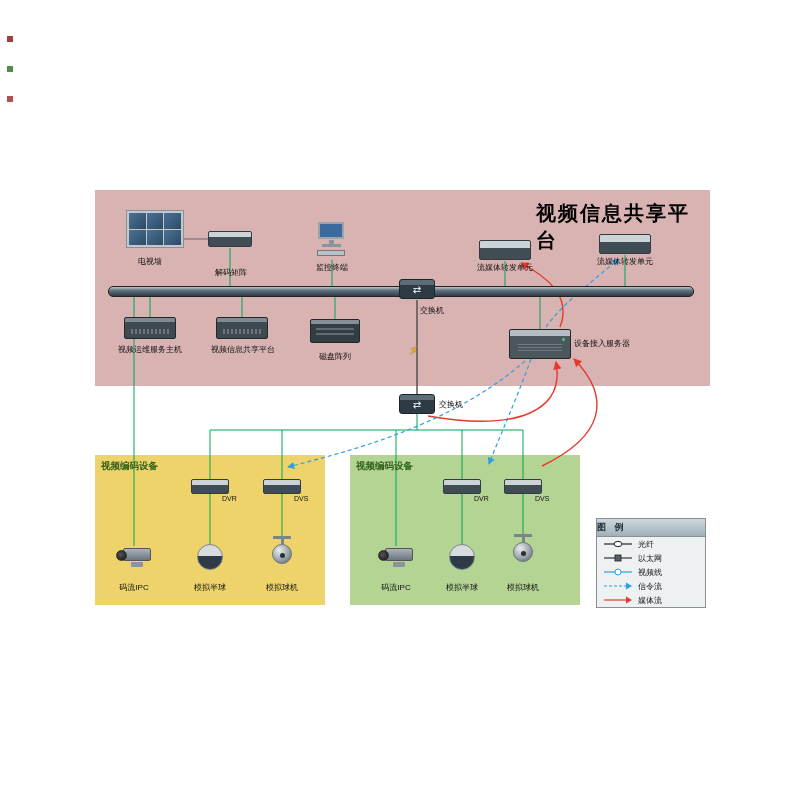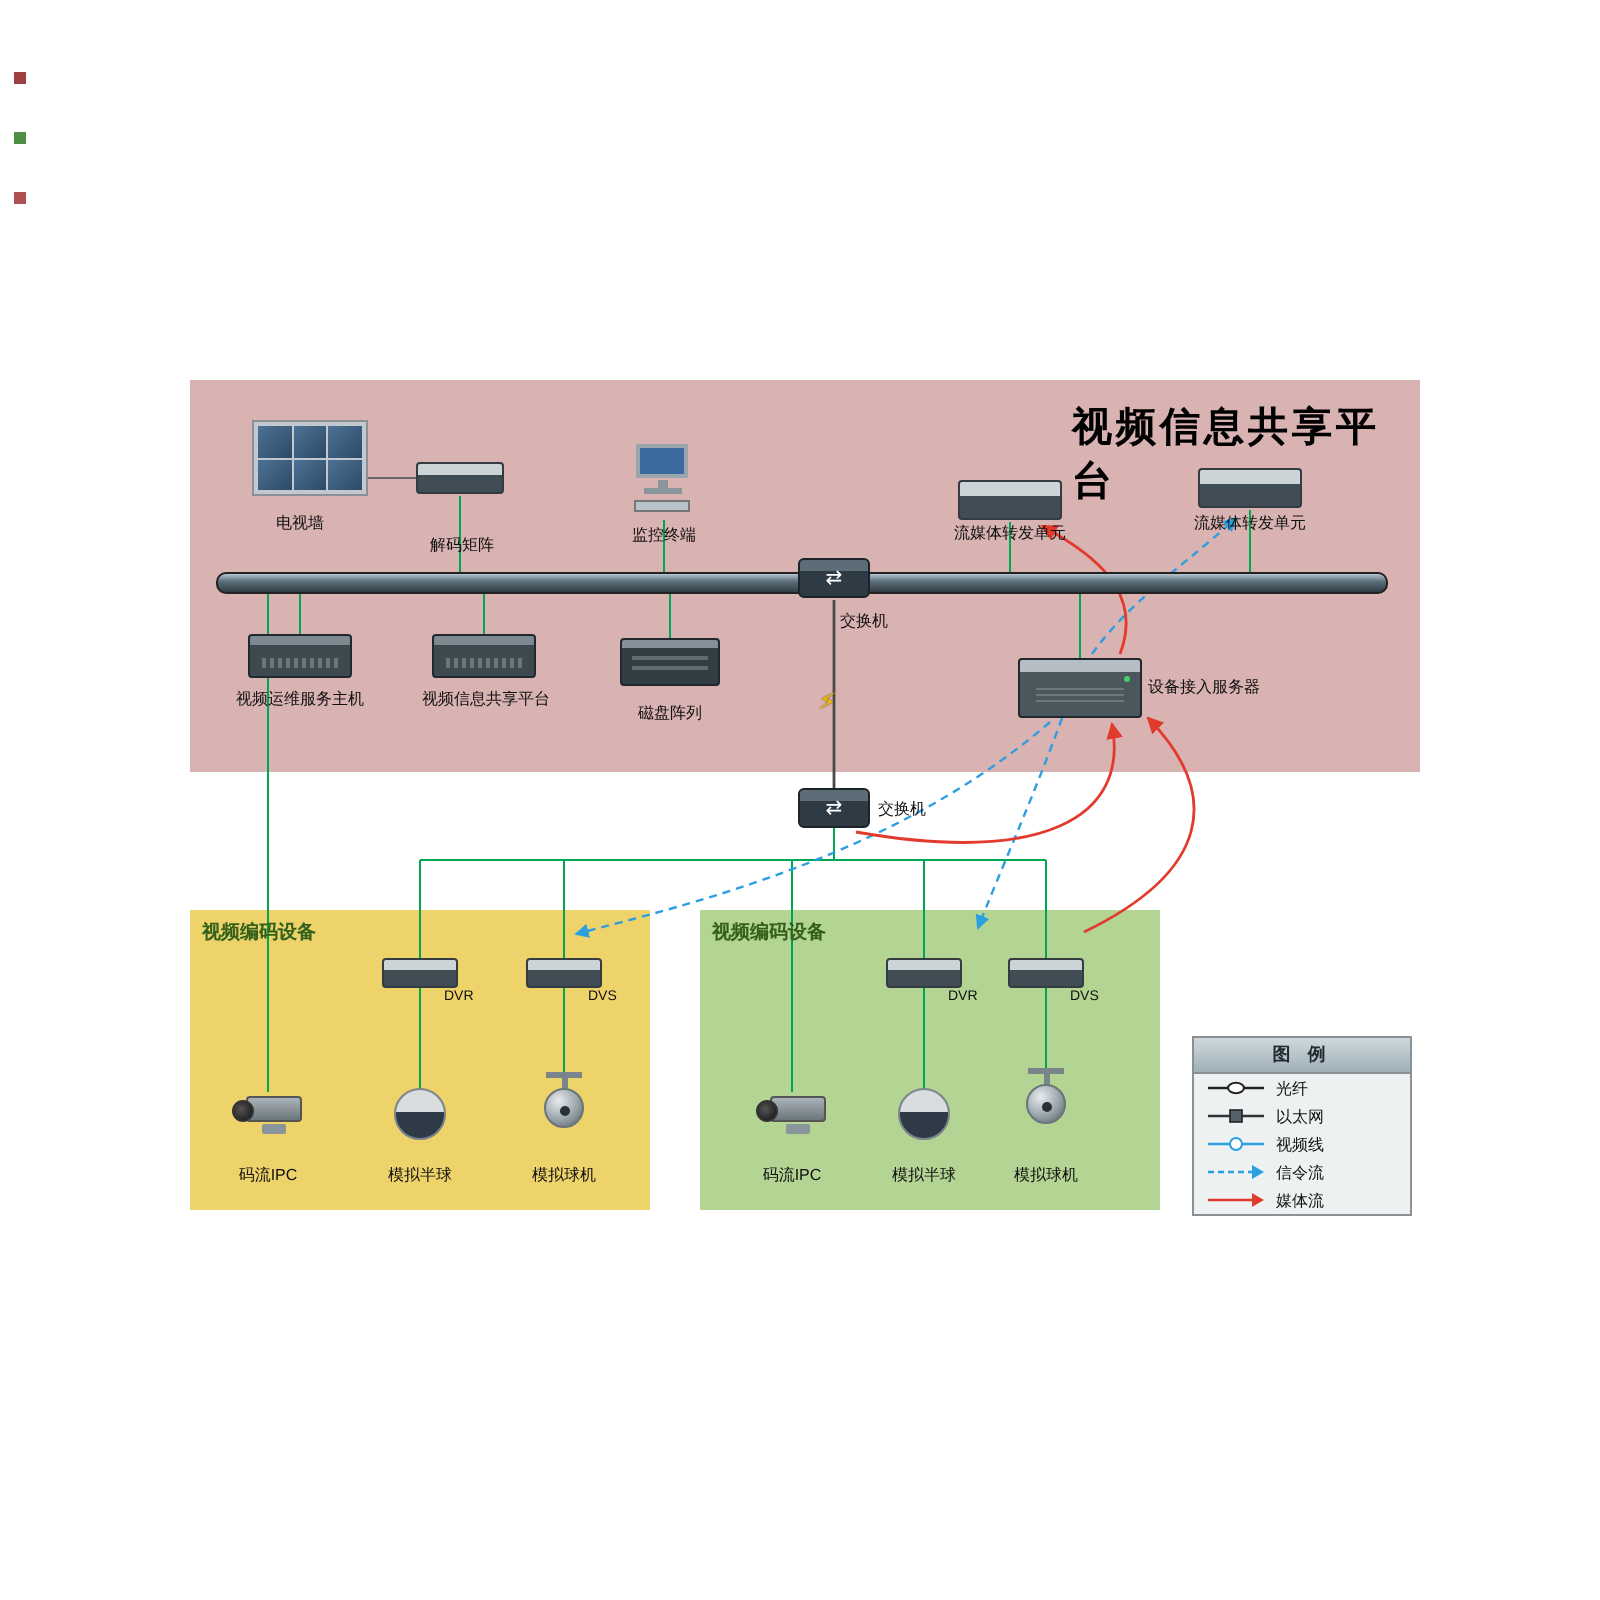--- a/index.html
+++ b/index.html
@@ -61,21 +61,21 @@
   .icon-ball .ball-mount{position:absolute;left:4px;top:0;width:18px;height:3px;background:#7a848b;}
   .icon-ball .ball-stem{position:absolute;left:12px;top:3px;width:3px;height:5px;background:#7a848b;}
   .icon-ball .ball-sphere{position:absolute;left:3px;top:8px;width:20px;height:20px;border-radius:50%;
      background:radial-gradient(circle at 35% 30%,#e8ecee,#9aa4ab 55%,#525c63);border:1px solid #6a747b;box-sizing:border-box;}
   .icon-ball .ball-sphere::after{content:"";position:absolute;left:7px;top:8px;width:5px;height:5px;border-radius:50%;background:#2a3238;}
   .bolt{position:absolute;z-index:3;font-size:13px;color:#eebb00;text-shadow:0 0 1px #5a4300;transform:rotate(8deg);}
   
   .legend{position:absolute;left:596px;top:518px;width:110px;z-index:4;background:#eef1f2;
      border:1px solid #8a9096;box-sizing:border-box;}
   .legend-title{background:linear-gradient(180deg,#cfd9dd,#9fb0b8);font-size:9px;font-weight:bold;
-     color:#1e2a30;text-align:center;padding:2px 0;letter-spacing:3px;border-bottom:1px solid #8a9096;}
+     color:#1e2a30;text-align:left;padding:2px 0;letter-spacing:3px;border-bottom:1px solid #8a9096;}
   .legend-row{display:flex;align-items:center;gap:5px;padding:1px 6px;height:12px;}
   .legend-row span{font-size:8px;color:#101010;}
   .edge-dot{position:absolute;width:6px;height:6px;z-index:0;}
 </style>
 </head>
 <body>
 
 <div class="canvas">
 
   <div class="edge-dot" style="left:7px;top:36px;background:#9c4040;"></div>

